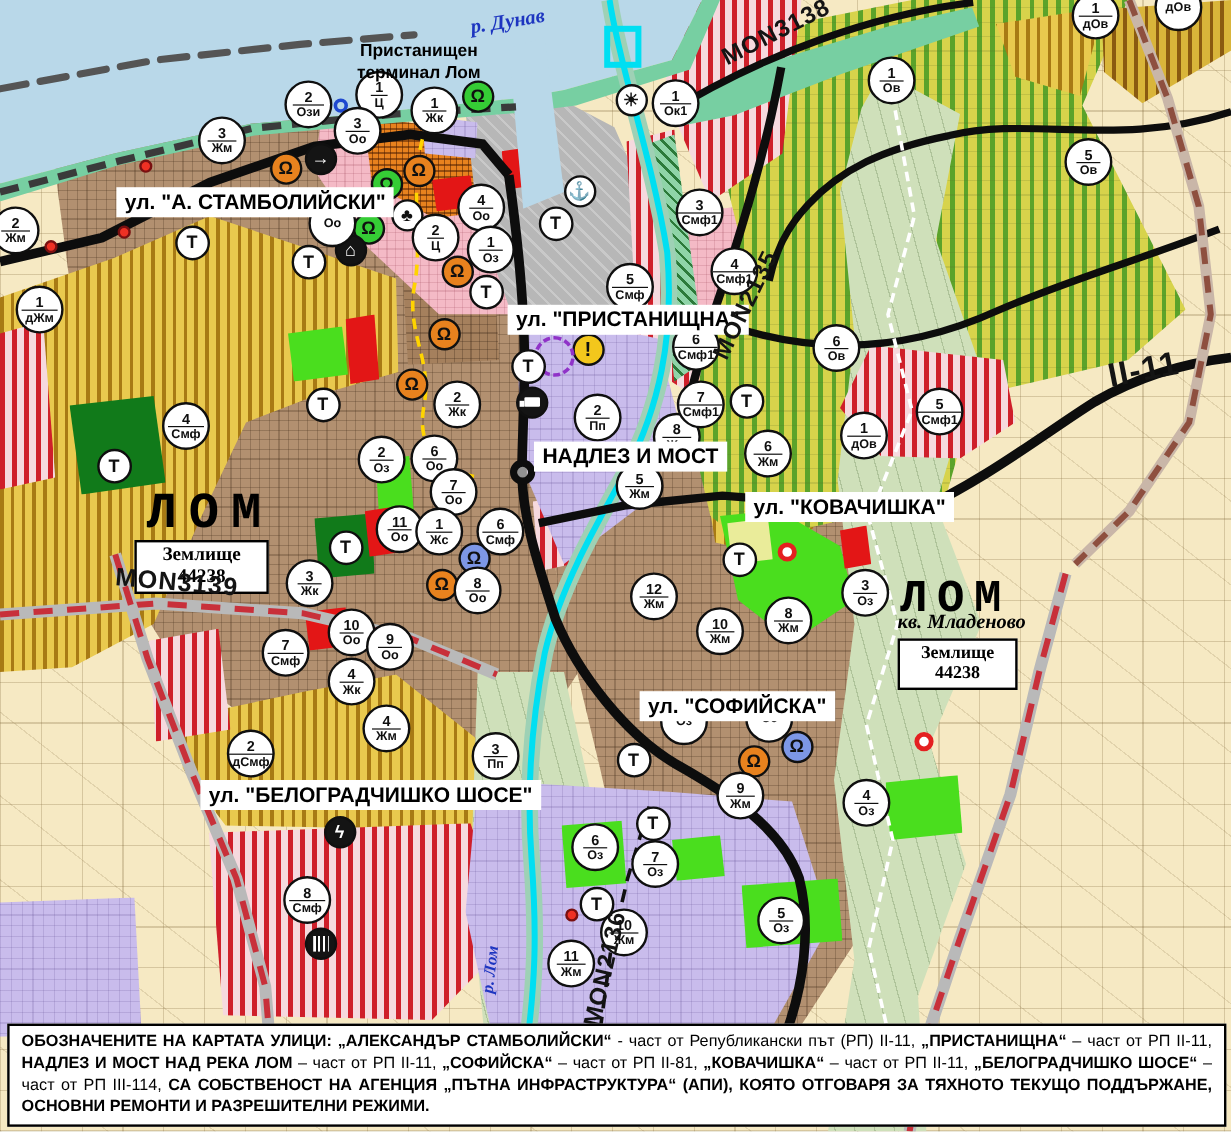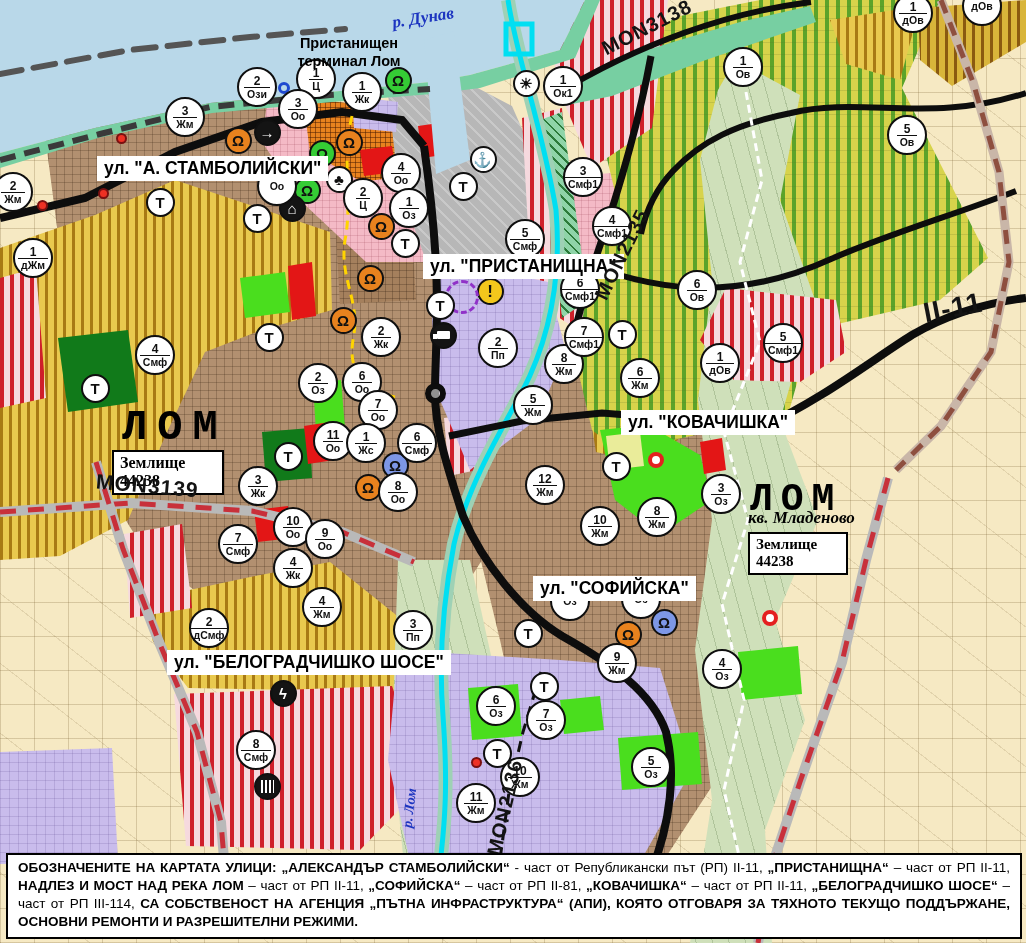--- a/index.html
+++ b/index.html
@@ -85,21 +85,21 @@
   
   .slab{position:absolute;background:#fff;color:#000;font-weight:700;font-size:17.5px;
       padding:2px 7px;white-space:nowrap;font-family:"Liberation Sans",sans-serif;}
   .rlab{position:absolute;font-weight:700;font-size:20px;color:#141414;letter-spacing:1px;
       white-space:nowrap;text-align:center;}
   .serifbig{position:absolute;font-family:Liberation Mono, monospace;font-weight:700;font-size:42px;
       letter-spacing:10px;color:#000;white-space:nowrap;}
   .serifbig.r{font-size:38px;letter-spacing:8px;}
   .mlad{position:absolute;font-family:"Liberation Serif",serif;font-weight:700;font-style:italic;
       font-size:17px;color:#000;white-space:nowrap;}
-  .zembox{position:absolute;background:#fff;border:2px solid #000;
+  .zembox{position:absolute;background:#fff;border:2px solid #000;text-align:center;
       font-family:"Liberation Serif",serif;font-weight:700;font-size:16px;line-height:1.15;
       padding:2px 6px;color:#000;}
   .wlab{position:absolute;color:#1d35c0;font-family:"Liberation Serif",serif;font-style:italic;
       font-weight:700;font-size:17px;white-space:nowrap;}
   .ptlab{position:absolute;left:272px;top:34px;width:154px;text-align:center;
       font-weight:700;font-size:14.5px;line-height:1.25;color:#000;}
   #footer{position:absolute;left:6px;top:853px;width:992px;background:#fff;border:2px solid #000;
       padding:4px 10px 6px;font-size:13.5px;line-height:1.34;color:#000;text-align:justify;}
   .fb{font-weight:700;}
   .fr{font-weight:400;}
@@ -384,21 +384,21 @@
         <span class="code rul">Пп</span>
       </div>
       <div class="zm" style="left: 544px; top: 344px;">
         <span class="num">8</span>
         <span class="code rul">Жм</span>
       </div>
       <div class="zm" style="left: 513px; top: 385px;">
         <span class="num">5</span>
         <span class="code rul">Жм</span>
       </div>
-      <div class="zm" style="left: 525px; top: 465px;">
+      <div class="zm" style="left: 525px; top: 477px;">
         <span class="num">12</span>
         <span class="code rul">Жм</span>
       </div>
       <div class="zm" style="left: 620px; top: 358px;">
         <span class="num">6</span>
         <span class="code rul">Жм</span>
       </div>
       <div class="zm" style="left: 637px; top: 497px;">
         <span class="num">8</span>
         <span class="code rul">Жм</span>
@@ -506,20 +506,21 @@
       <div class="tm" style="left: 529.5px; top: 671.5px;">Т</div>
       <div class="tm" style="left: 482.5px; top: 738.5px;">Т</div>
     </div>
 
   <div id="label-layer">
     <div class="wlab" style="left:392px;top:8px;transform:rotate(-9deg)">р. Дунав</div>
     <div class="wlab" style="left:390px;top:800px;font-size:14px;transform:rotate(-83deg)">р. Лом</div>
     <div class="ptlab">Пристанищен терминал Лом</div>
     <div class="slab" style="left:97px;top:156px">ул. "А. СТАМБОЛИЙСКИ"</div>
     <div class="slab" style="left:423px;top:254px">ул. "ПРИСТАНИЩНА"</div>
+    <div class="slab" style="left:445px;top:368px">НАДЛЕЗ И МОСТ</div>
     <div class="slab" style="left:621px;top:410px">ул. "КОВАЧИШКА"</div>
     <div class="slab" style="left:533px;top:576px">ул. "СОФИЙСКА"</div>
     <div class="slab" style="left:167px;top:650px">ул. "БЕЛОГРАДЧИШКО ШОСЕ"</div>
     <div class="serifbig" style="left:122px;top:404px">ЛОМ</div>
     <div class="zembox" style="left:112px;top:450px;width:96px">
       <span>Землище</span><br>
       <span>44238</span>
     </div>
     <div class="rlab" style="left:96px;top:474px;font-size:21px;transform:rotate(5deg)">MON3139</div>
     <div class="serifbig r" style="left:750px;top:478px">ЛОМ</div>

